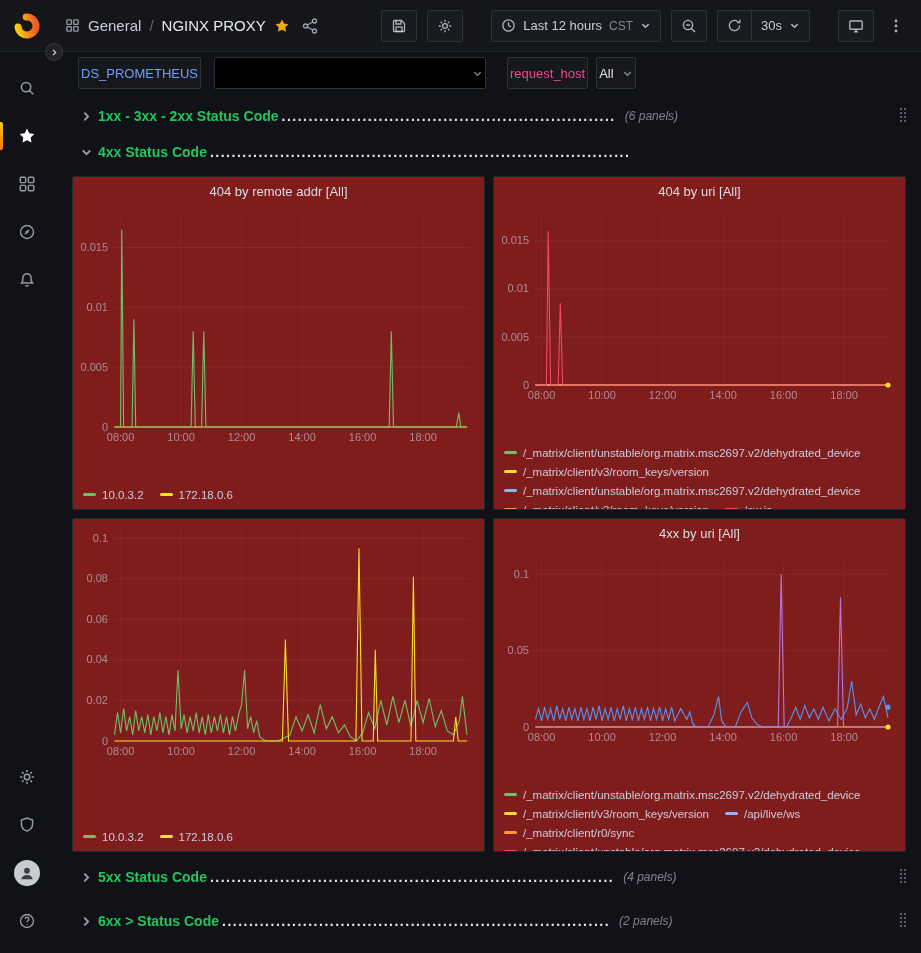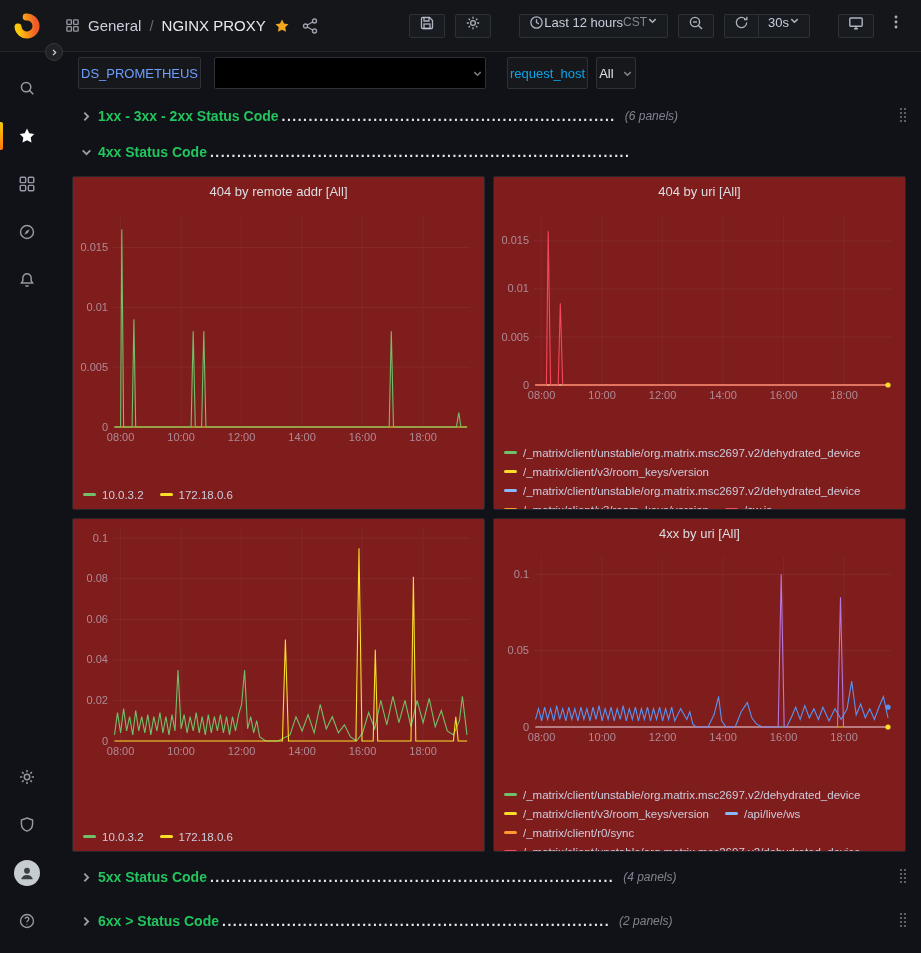--- a/index.html
+++ b/index.html
@@ -15,21 +15,21 @@
 .tb-left{display:flex;align-items:center}
 .logo{width:32px;height:32px;display:flex;align-items:center;justify-content:center;background:none;border:none}
 .breadcrumb{display:flex;align-items:center;gap:8px;margin-left:22px;font-size:15px}
 .bc-icon{color:rgba(204,204,220,.7)}
 .bc-section{color:#ccccdc;background:none;border:none;font-size:15px}
 .bc-sep{color:rgba(204,204,220,.45)}
 .bc-title{color:#e9eaee;font-weight:500}
 .star-fav{color:#f2a71d;background:none;border:none}
 .share-btn{color:rgba(204,204,220,.75);background:none;border:none;margin-left:4px}
 .tb-right{display:flex;align-items:center;gap:10px}
-.tbtn{display:flex;height:24px;padding:0 9px;background:#181b1f;
+.tbtn{display:flex;align-items:center;gap:7px;height:32px;padding:0 9px;background:#181b1f;
   border:1px solid #2e3136;border-radius:2px;color:#ccccdc;font-size:13px}
 .tbtn.plain{border:none;background:transparent;padding:0 4px}
 .tbtn .icon{color:rgba(204,204,220,.85)}
 .tz{color:rgba(204,204,220,.6);font-size:12px}
 .tbtn-group{display:flex}
 .tbtn-group .tbtn:first-child{border-right:none;border-radius:2px 0 0 2px}
 .tbtn-group .tbtn:last-child{border-radius:0 2px 2px 0}
 .sp{width:8px}
 
 
@@ -49,21 +49,21 @@
 .avatar{width:26px;height:26px;border-radius:50%;background:#c7ccd1;display:flex;align-items:center;
   justify-content:center;color:#3a3f45;overflow:hidden}
 
 
 .content{flex:1;display:flex;flex-direction:column;min-width:0;overflow:hidden}
 .varbar{height:40px;flex:0 0 40px;display:flex;align-items:center;padding:2px 12px 0 25px}
 .var-box{height:32px;display:flex;align-items:center;gap:8px;padding:0 2px;background:#16181c;
   border:1px solid #2e3136;border-radius:2px;font-size:13px;color:#ccccdc}
 .var-link{color:#6e9fff;font-weight:500}
 .var-redacted{width:272px;background:#000;justify-content:space-between;margin-left:13px}
-.var-label{color:#0ea5e9;margin-left:21px}
+.var-label{color:#ec4899;margin-left:21px}
 .var-all{margin-left:8px;color:#e3e4e8}
 .chev{color:rgba(204,204,220,.6)}
 
 .dash{flex:1;overflow:hidden;padding-top:4px}
 .row-header{height:28px;display:flex;align-items:center;margin:0 13px 0 27px;color:#d8d9dd;
   background:none;border:none;width:calc(100% - 40px);text-align:left}
 .rh-m1{margin-top:6px}.rh-m2{margin-top:8px}.rh-m3{margin-top:11px}.rh-m4{margin-top:16px}
 .row-chev{width:18px;display:flex;color:rgba(204,204,220,.75)}
 .row-title{font-weight:700;font-size:14px;color:#22c55e;white-space:nowrap}
 .row-leader{font-weight:700;font-size:14px;color:#e6e7eb;letter-spacing:1.5px;margin-left:3px;white-space:nowrap;overflow:hidden}

